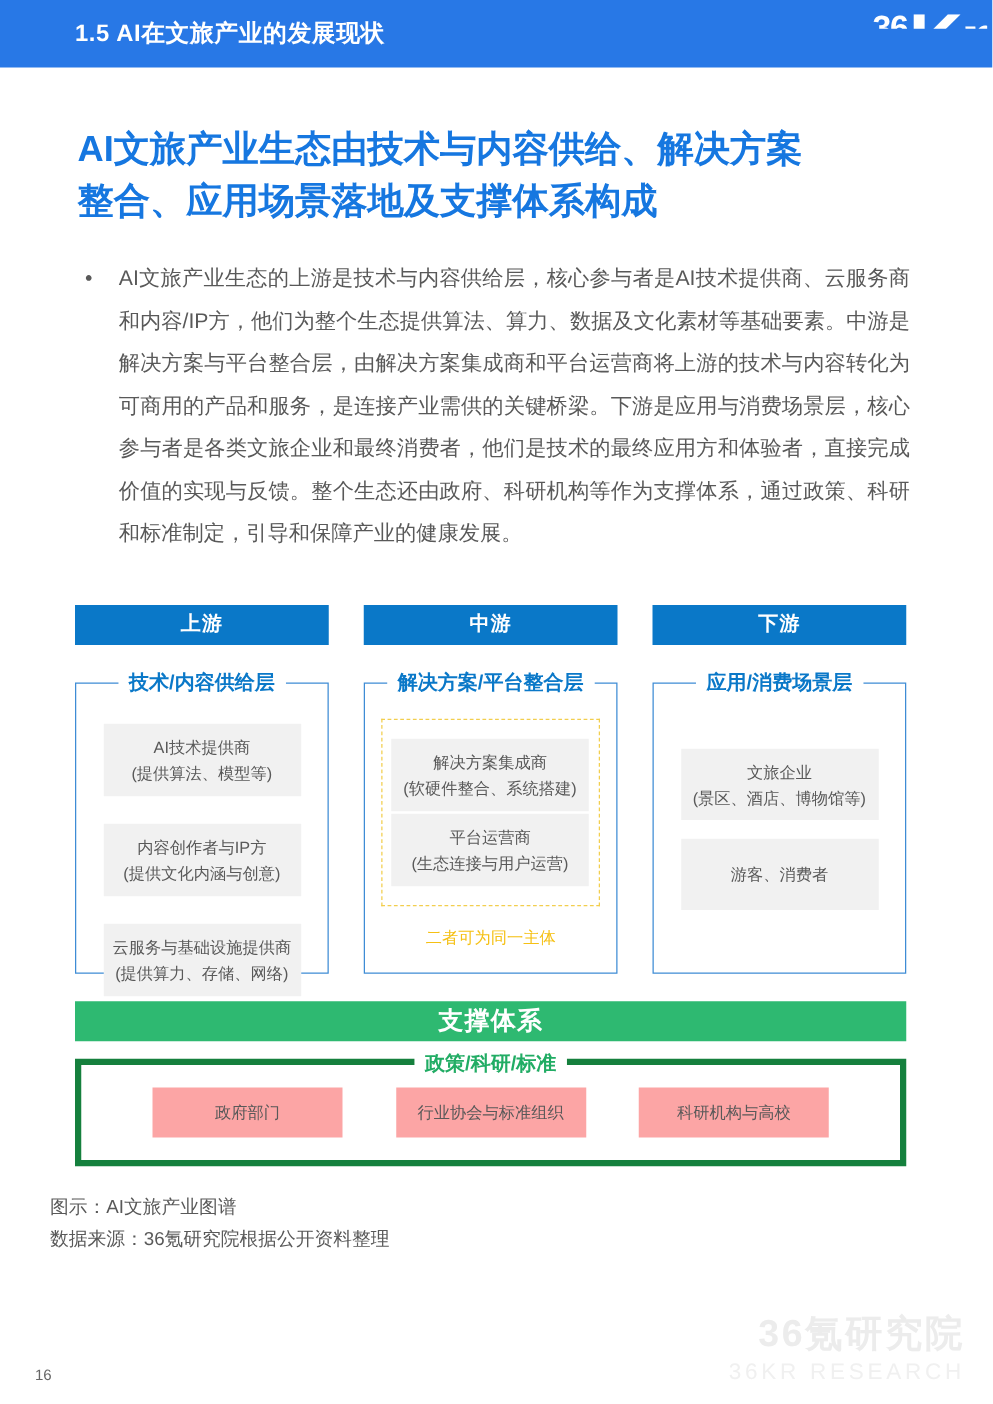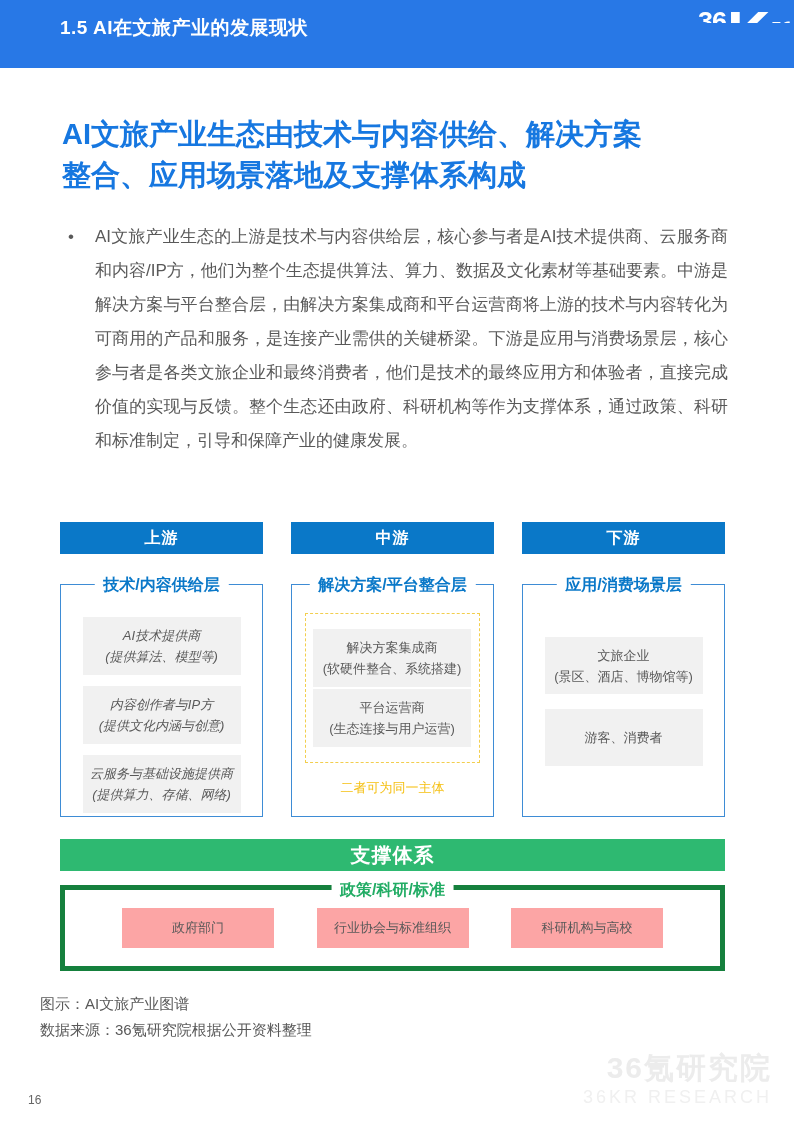--- a/index.html
+++ b/index.html
@@ -5,54 +5,54 @@
   html,body{margin:0;padding:0;}
   body{
     width:794px;height:1123px;overflow:hidden;position:relative;
     background:#ffffff;
     font-family:"Liberation Sans","DejaVu Sans",sans-serif;
     -webkit-font-smoothing:antialiased;
   }
   .page{position:relative;width:794px;height:1123px;overflow:hidden;}
 
   
-  .topbar{position:relative;height:68px;background:#2878E6;}
+  .topbar{position:relative;height:54px;background:#2878E6;}
   .section-title{
     position:absolute;left:60px;top:0;height:55px;line-height:55px;
     color:#ffffff;font-size:19px;font-weight:bold;letter-spacing:.5px;
   }
   .logo{position:absolute;left:698px;top:4px;height:90px;width:130px;}
   .logo-copy{position:absolute;left:0;top:0;white-space:nowrap;display:flex;align-items:flex-start;font-weight:bold;}
   .logo-copy .l36{font-size:27px;line-height:27px;margin-top:5px;letter-spacing:-1px;}
   .logo-copy .lkr{font-size:60px;line-height:58px;margin-left:1px;letter-spacing:-2px;}
   .logo-white{color:#ffffff;clip-path:inset(0 0 39px 0);}
   .logo-blue{color:#2878E6;clip-path:inset(51px 0 0 0);}
 
   
   .title{margin:46px 58px 0 62px;color:#1677E0;font-size:29px;font-weight:bold;line-height:41px;}
   .para-row{margin:24px 66px 0 68px;display:flex;}
   .bullet{color:#595959;font-size:17px;line-height:34px;width:27px;flex:0 0 27px;}
   .para{margin:0;color:#595959;font-size:17px;line-height:34px;text-align:justify;flex:1;}
 
   
   .diagram{margin:40px 69px 0 60px;width:665px;}
   .columns{display:flex;gap:28px;}
-  .col{flex:1;min-width:0;margin-top:24px;}
+  .col{flex:1;min-width:0;}
   .stage-bar{
     height:32px;line-height:32px;background:#0A78C8;color:#fff;
     text-align:center;font-size:16px;font-weight:bold;letter-spacing:1px;
   }
   .layerbox{position:relative;border:1px solid #3E8CD5;margin-top:30px;height:233px;box-sizing:border-box;}
   .legend{
     position:absolute;top:-11px;left:50%;transform:translateX(-50%);
     background:#fff;padding:0 9px;white-space:nowrap;
     font-size:16px;font-weight:bold;color:#0A78C8;line-height:21px;
   }
   .items{display:flex;flex-direction:column;align-items:center;}
-  .col-up .items{padding-top:32px;gap:11px;font-style:italic;}
+  .col-up .items{padding-top:32px;gap:22px;}
   .item{
     width:158px;min-height:58px;background:#F1F1F1;box-sizing:border-box;
     display:flex;flex-direction:column;justify-content:center;align-items:center;
     color:#595959;font-size:13px;line-height:21px;text-align:center;padding:4px 2px;
   }
   .dashed{
     border:1px dashed #F2CE4E;margin:28px 13px 0 13px;padding:15px 8px;
     display:flex;flex-direction:column;align-items:flex-end;gap:2px;
   }
   .note{margin-top:16px;text-align:center;color:#F5C014;font-size:13px;}

